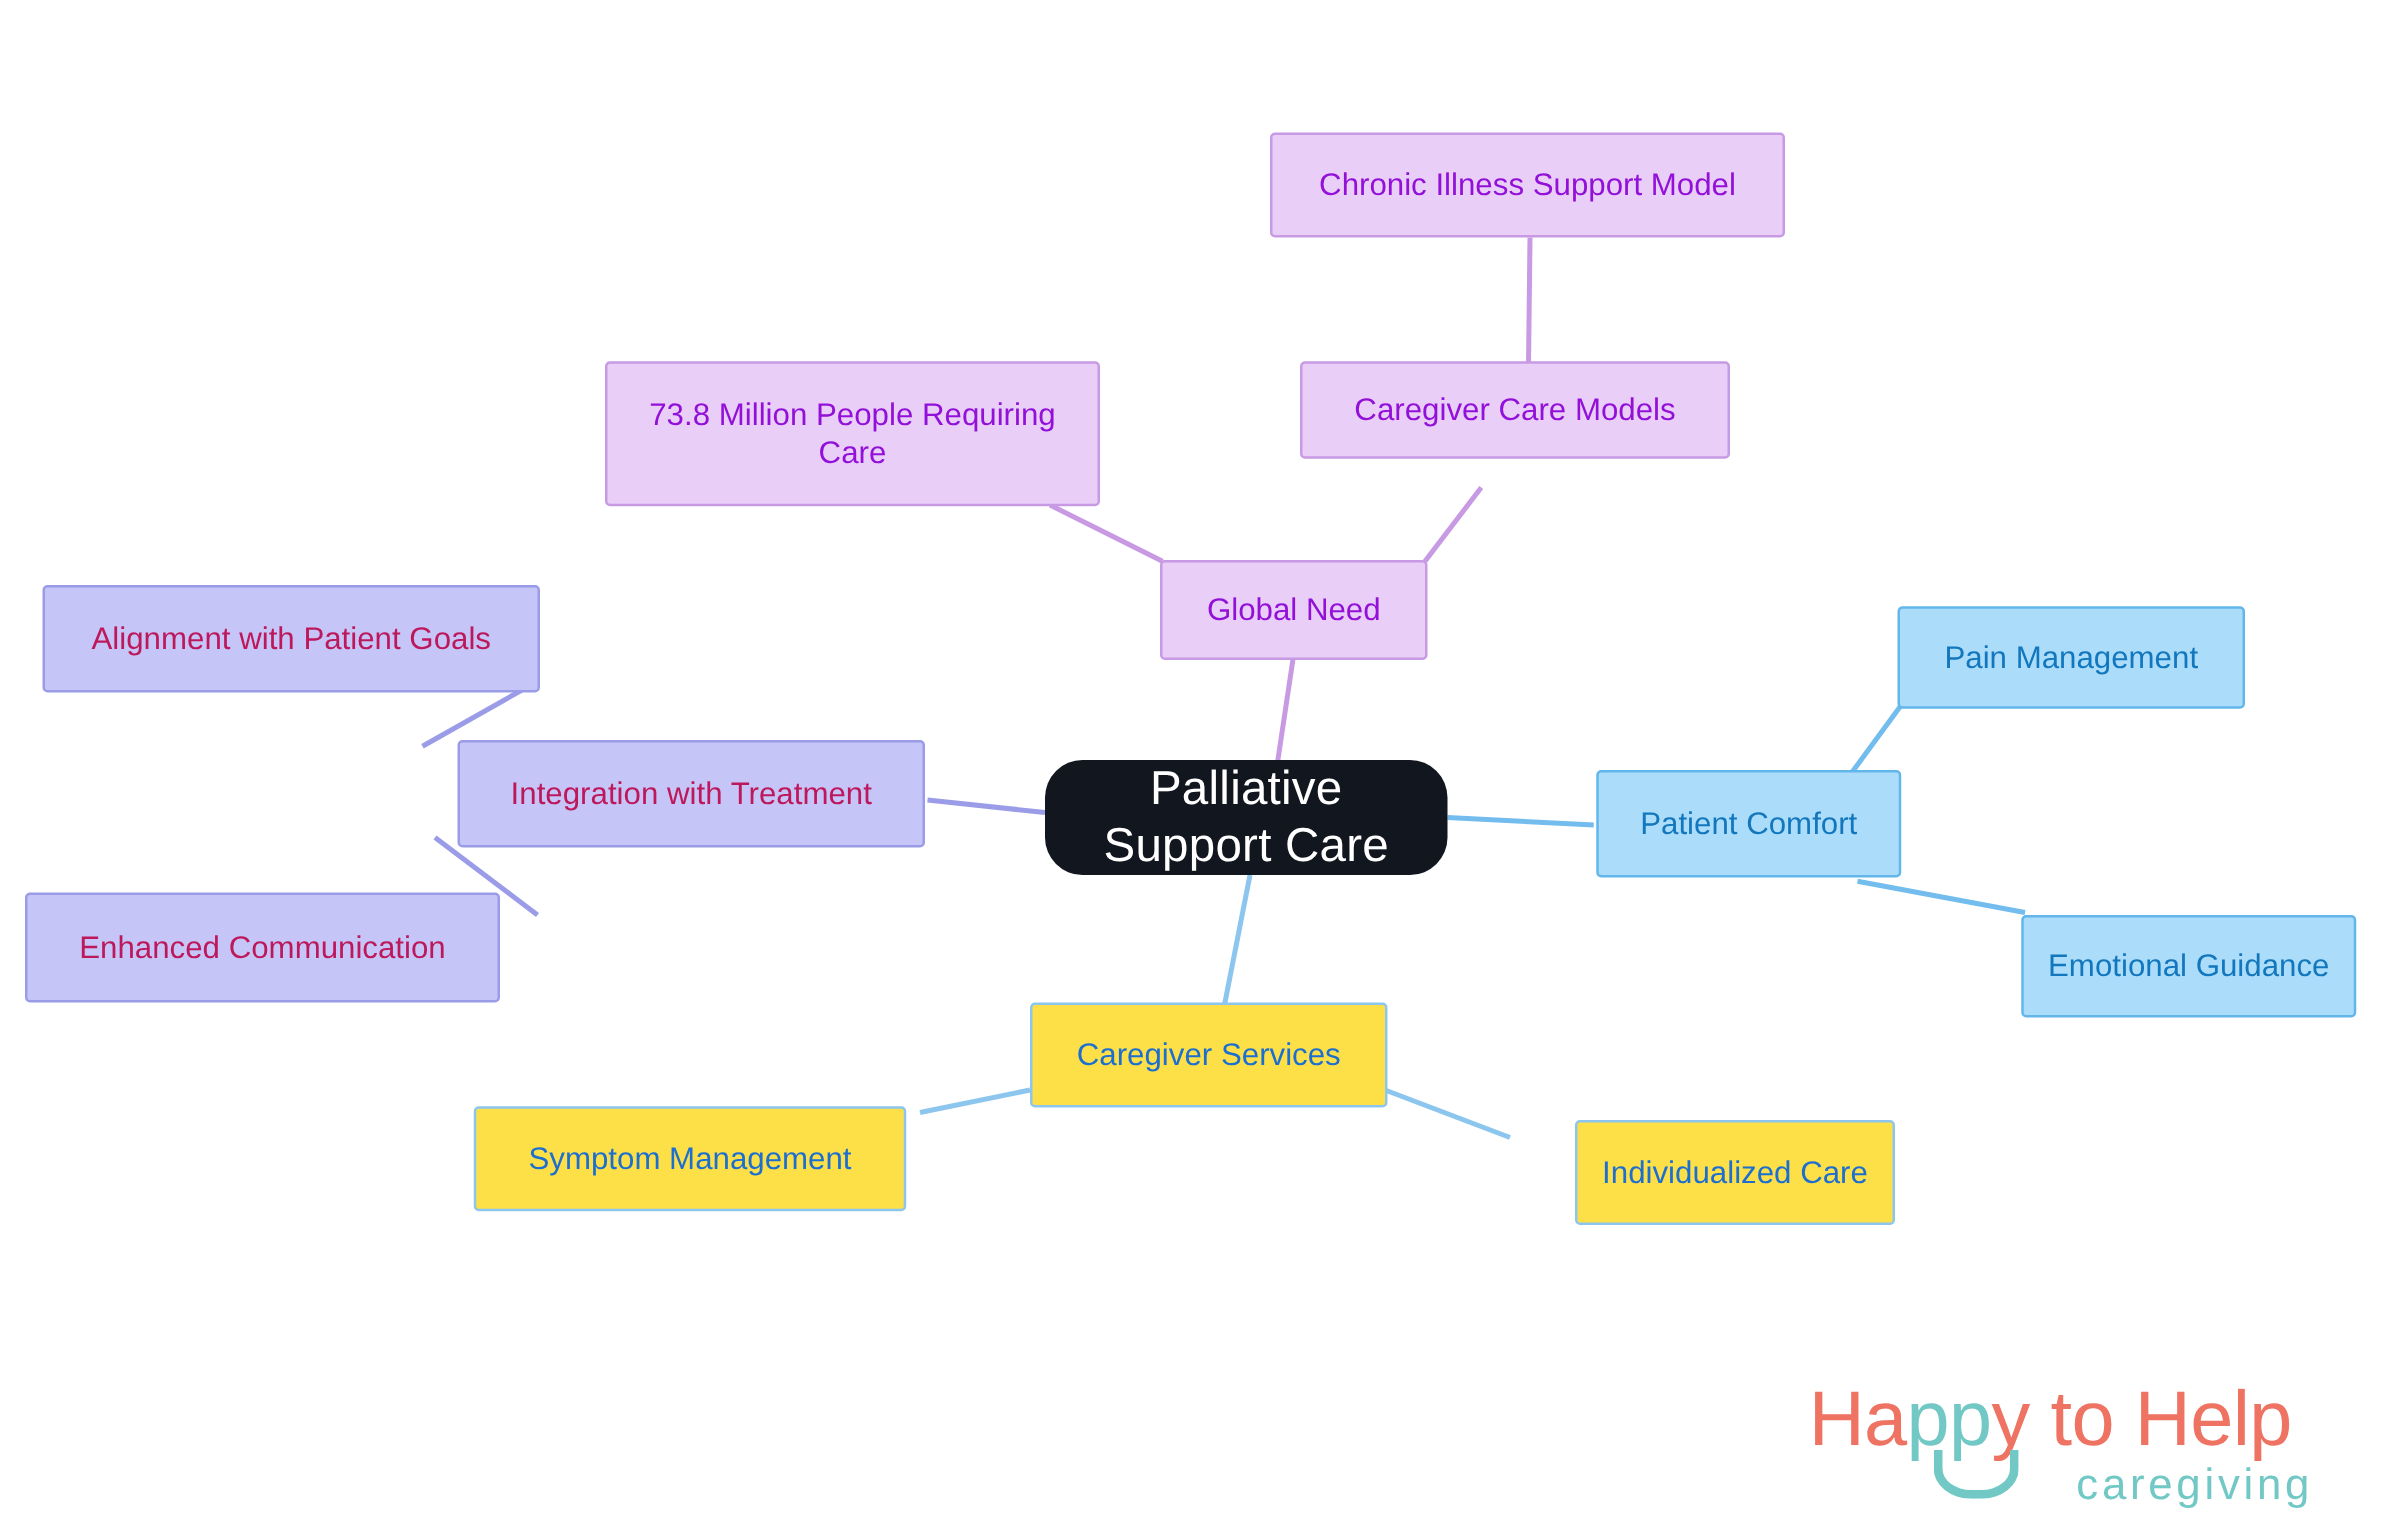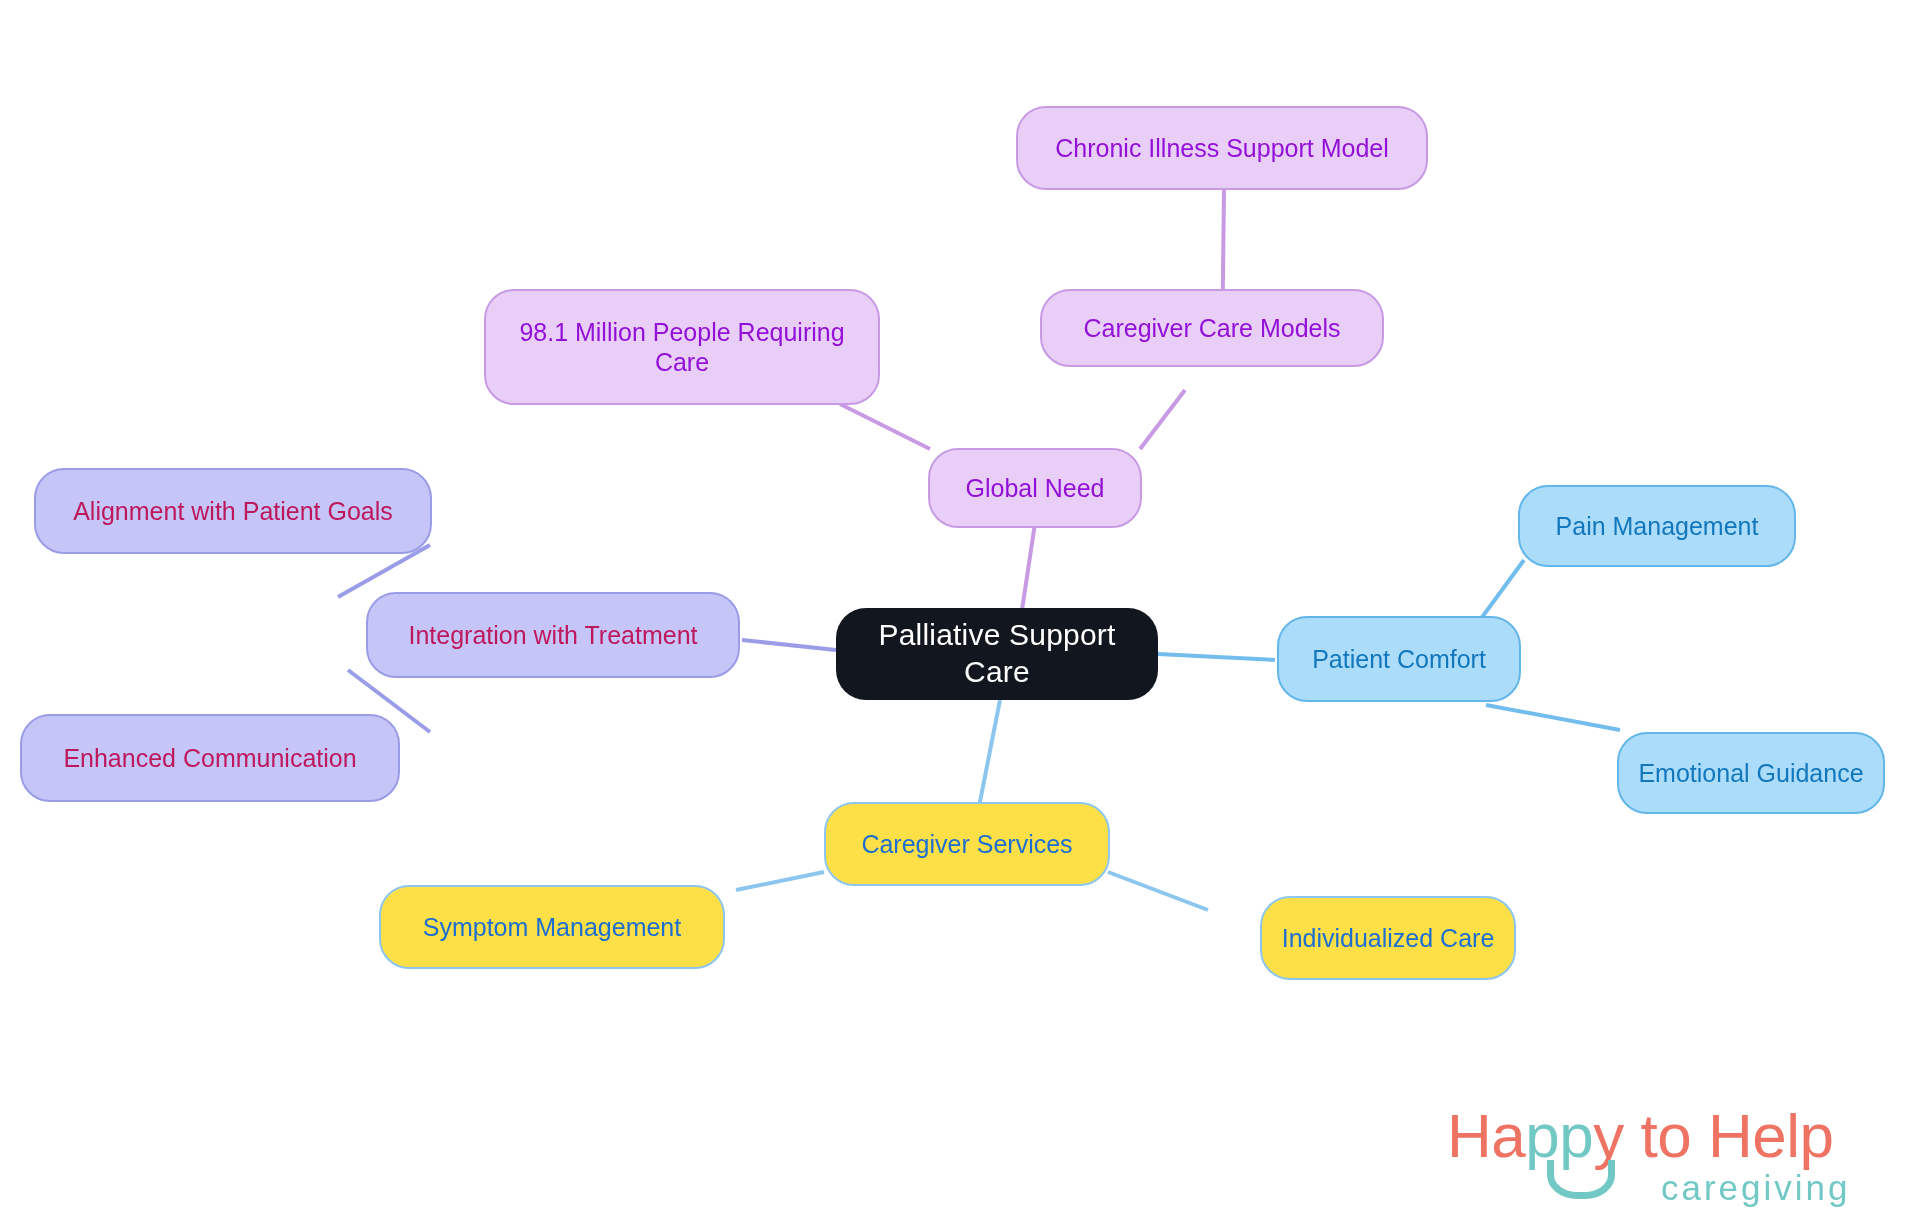--- a/index.html
+++ b/index.html
@@ -28,33 +28,33 @@
     height: 1215px;
     pointer-events: none;
   }
   .node {
     position: absolute;
     box-sizing: border-box;
     display: flex;
     align-items: center;
     justify-content: center;
     text-align: center;
-    border-radius: 30px;
+    border-radius: 4px;
     border-style: solid;
     border-width: 2px;
     line-height: 1.22;
     white-space: pre-line;
     padding: 4px 14px;
   }
   .node.root {
     border-radius: 30px;
     border-width: 0;
     background: #12161f;
     color: #ffffff;
-    font-size: 30px;
+    font-size: 38px;
     letter-spacing: 0.2px;
   }
   .node.purple-hub,
   .node.purple-leaf {
     background: #e9cef8;
     border-color: #c89ae4;
     color: #9210d8;
   }
   .node.indigo-hub,
   .node.indigo-leaf {
@@ -144,21 +144,21 @@
 
     <path d="M 824 872 L 736 890" stroke="#8cc6ee" stroke-width="4" fill="none"></path>
 
     <path d="M 1108 872 L 1208 910" stroke="#8cc6ee" stroke-width="4" fill="none"></path>
   </svg>
 
   <div class="node purple-leaf" style="left:1016px; top:106px; width:412px; height:84px; font-size:25px;">Chronic Illness Support Model</div>
 
   <div class="node purple-leaf" style="left:1040px; top:289px; width:344px; height:78px; font-size:25px;">Caregiver Care Models</div>
 
-  <div class="node purple-leaf" style="left:484px; top:289px; width:396px; height:116px; font-size:25px;">98.1 Million People Requiring
+  <div class="node purple-leaf" style="left:484px; top:289px; width:396px; height:116px; font-size:25px;">73.8 Million People Requiring
 Care</div>
 
   <div class="node purple-hub" style="left:928px; top:448px; width:214px; height:80px; font-size:25px;">Global Need</div>
 
   <div class="node indigo-leaf" style="left:34px; top:468px; width:398px; height:86px; font-size:25px;">Alignment with Patient Goals</div>
 
   <div class="node indigo-hub" style="left:366px; top:592px; width:374px; height:86px; font-size:25px;">Integration with Treatment</div>
 
   <div class="node indigo-leaf" style="left:20px; top:714px; width:380px; height:88px; font-size:25px;">Enhanced Communication</div>
 

